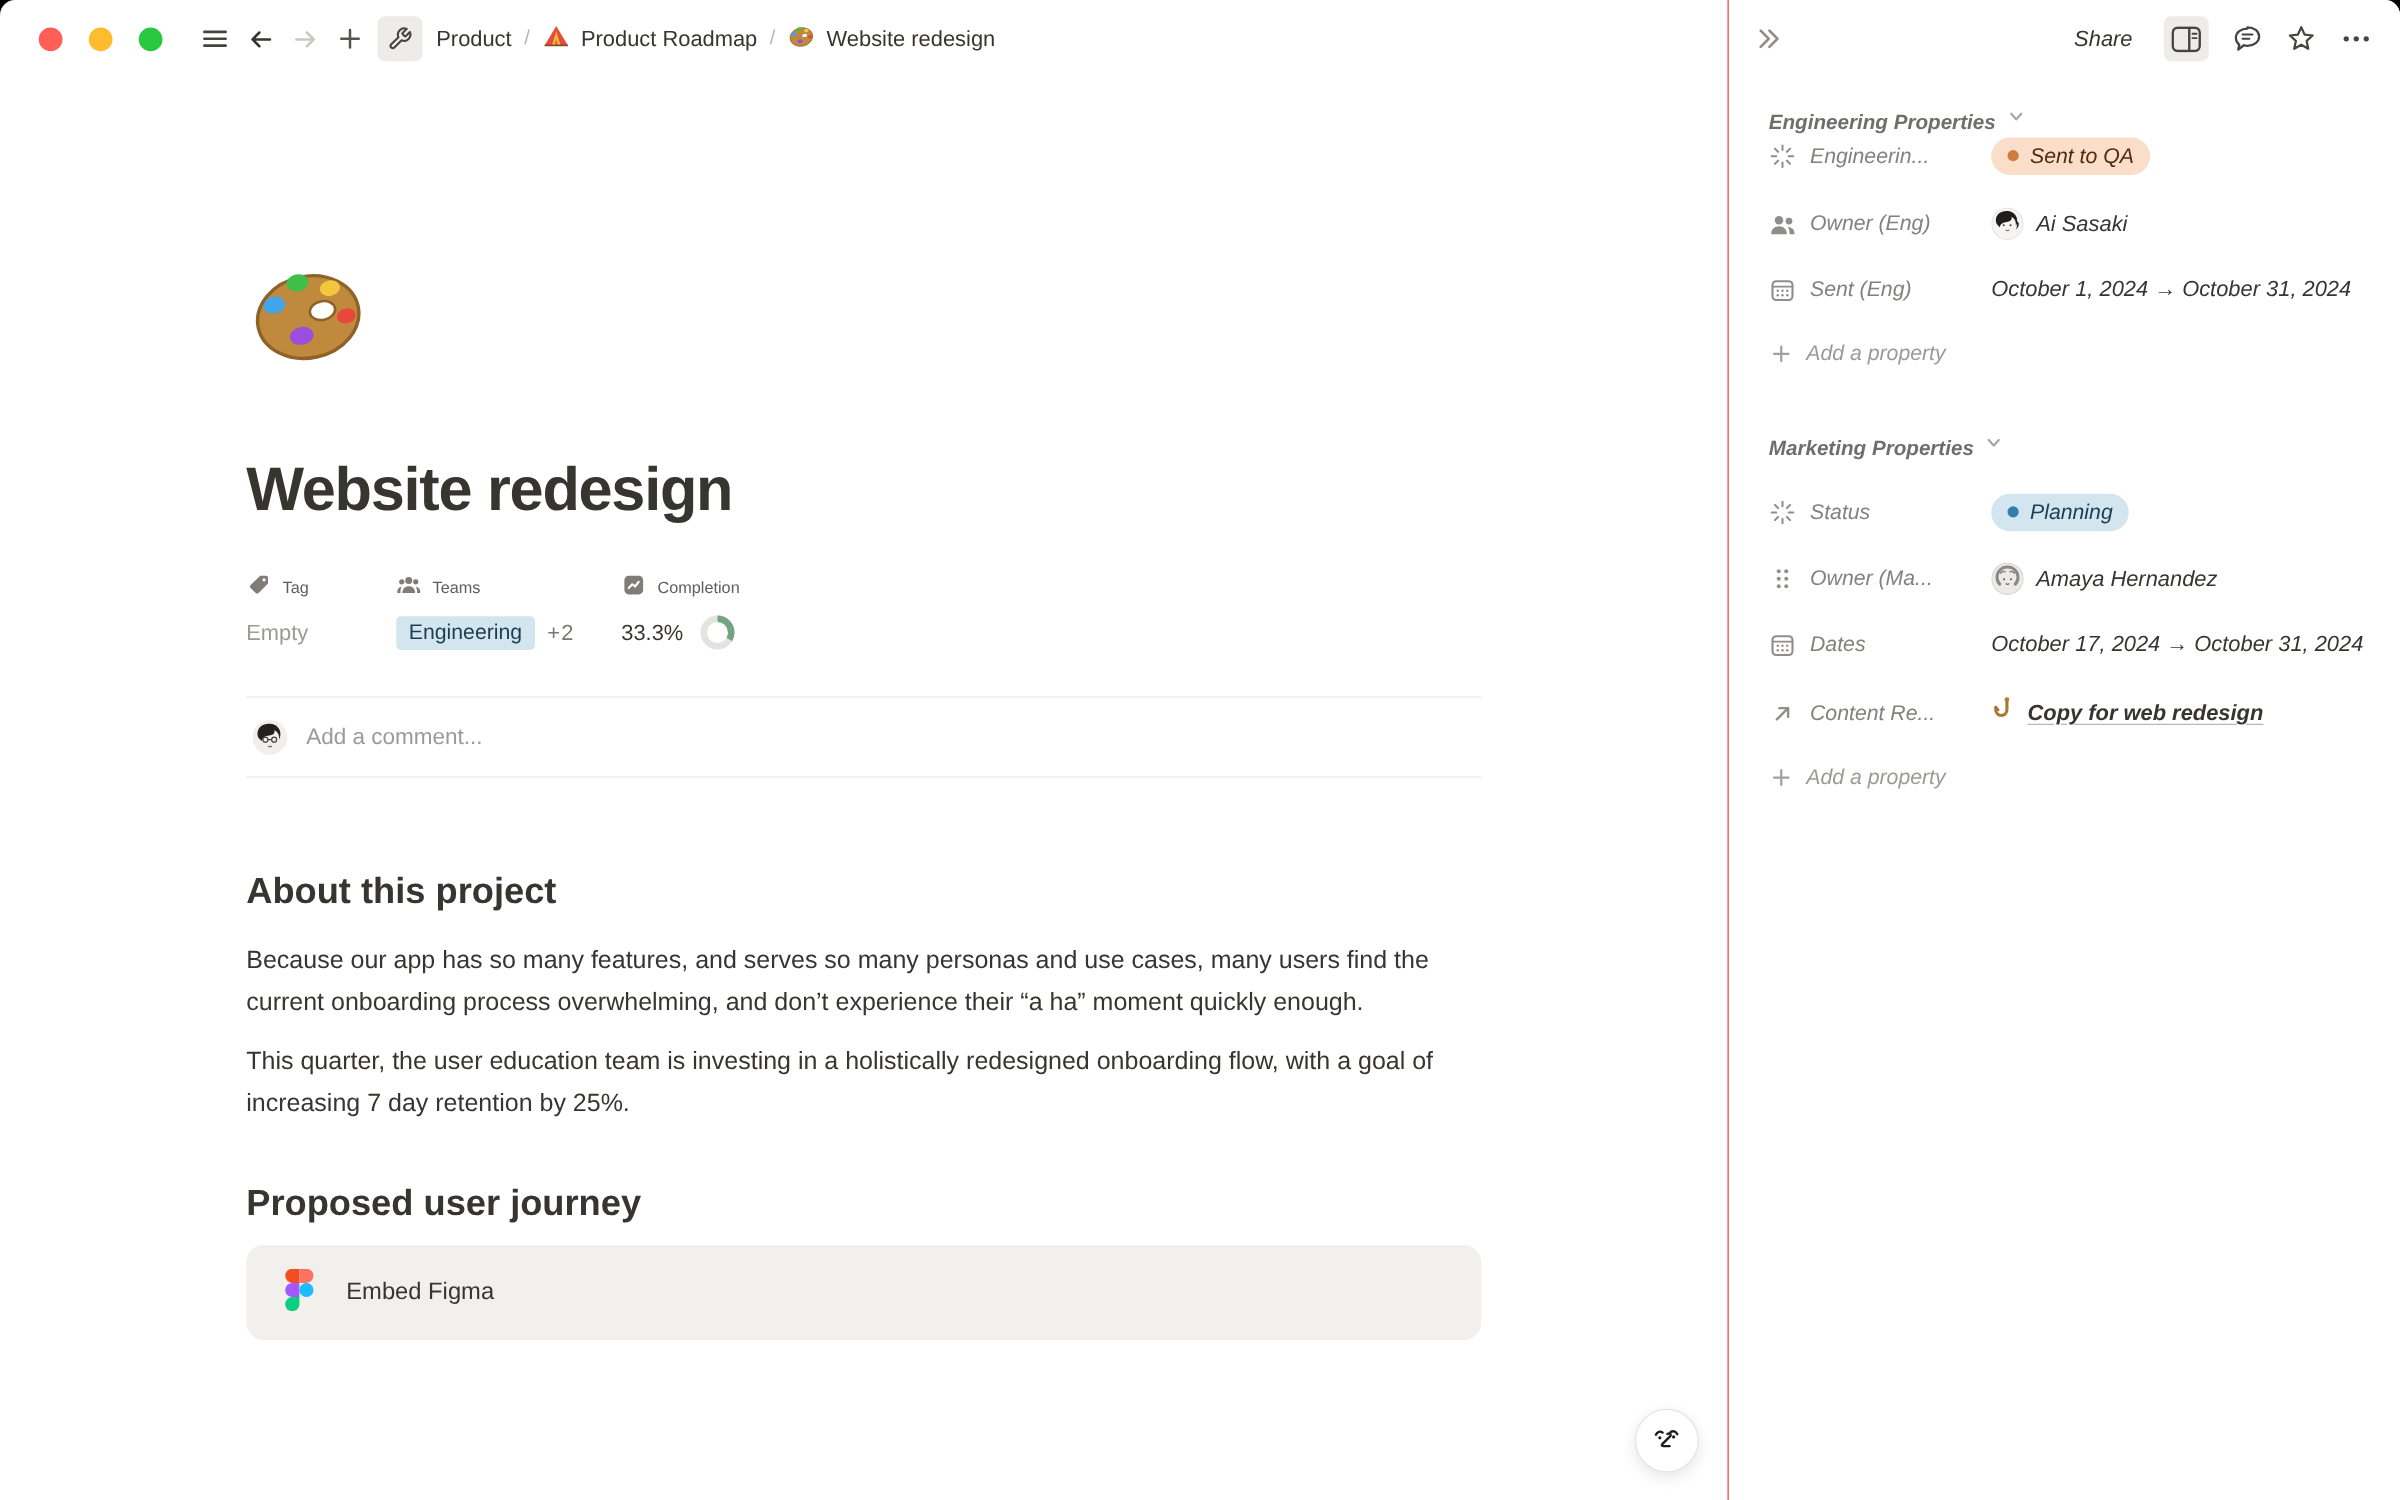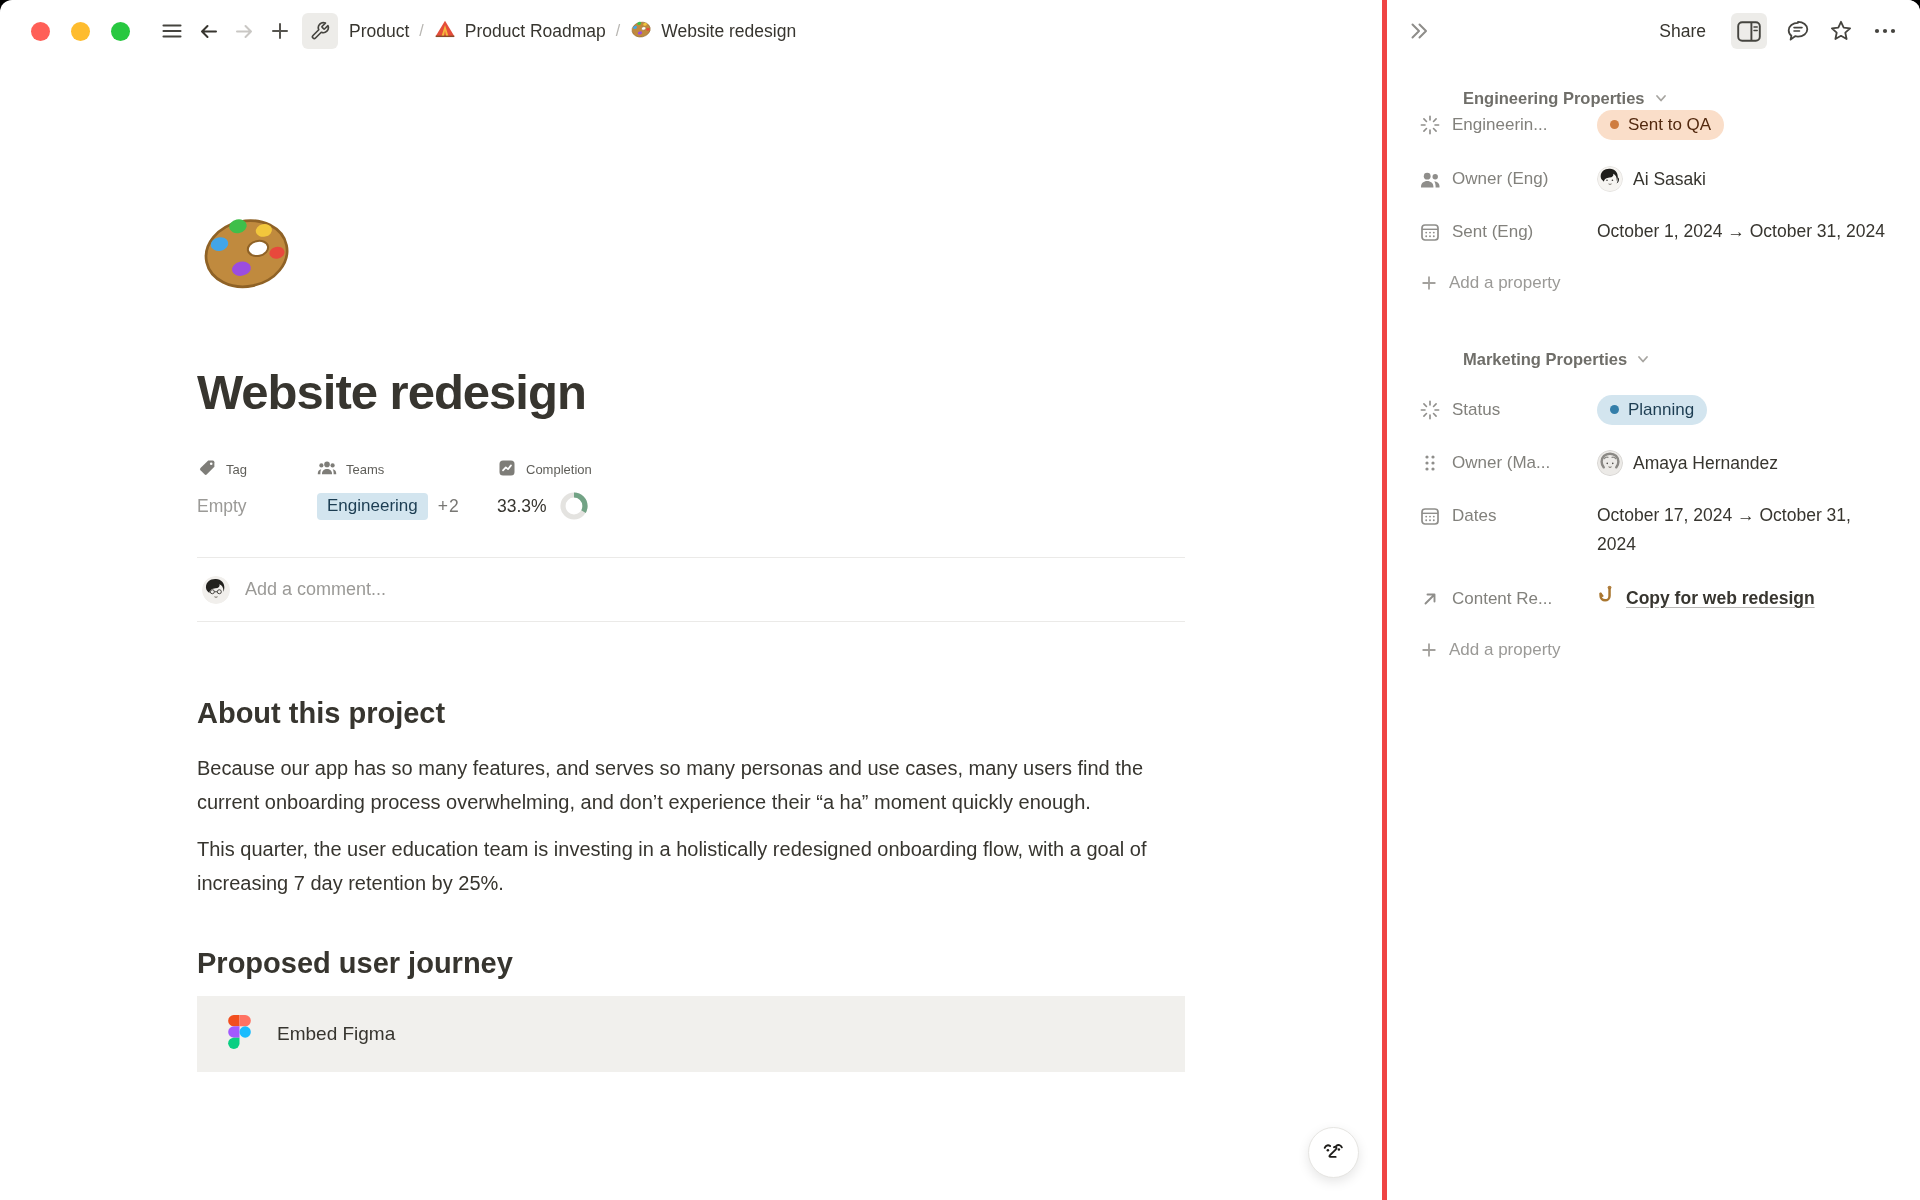--- a/index.html
+++ b/index.html
@@ -34,32 +34,32 @@
   .divider2 { height:1px; background:#EBEAE8; }
   .comment-row { height:63px; display:flex; align-items:center; gap:15px; padding-left:5px; }
   .comment-ph { color:#9B9A97; font-size:18px; }
 
   h2 { font-size:29px; line-height:38px; font-weight:700; color:#37352F; }
   .h2-about { margin-top:72px; }
   .h2-journey { margin-top:44px; }
   .para { margin-top:20px; font-size:20px; line-height:33.5px; color:#37352F; }
   .para + .para { margin-top:14px; }
 
-  .embed-block { margin-top:14px; height:76px; background:#F1F0ED; border-radius:0; display:flex; align-items:center; padding-left:31px; gap:26px; cursor:pointer; }
+  .embed-block { margin-top:14px; height:76px; background:#F1F0ED; border-radius:14px; display:flex; align-items:center; padding-left:31px; gap:26px; cursor:pointer; }
   .embed-label { font-size:19px; color:#37352F; }
 
   .ai-btn { position:absolute; left:1308px; top:1127px; width:51px; height:51px; border-radius:50%; background:#fff; border:1px solid #E6E5E2; box-shadow:0 4px 12px rgba(0,0,0,.10); display:flex; align-items:center; justify-content:center; }
 
   
-  .side-col { flex:1; border-left:5px solid #ef4444; display:flex; flex-direction:column; background:#fff; }
+  .side-col { flex:1; border-left:1px solid #ef4444; display:flex; flex-direction:column; background:#fff;font-style:italic; }
   .side-topbar { height:62px; flex:none; display:flex; align-items:center; padding:0 22px 0 20px; gap:19px; }
   .spacer { flex:1; }
   .share-btn { font-size:17.5px; color:#37352F; padding:4px 6px; border-radius:6px; }
   .side-body { padding:24px 28px 0 32px; font-size:17px; }
-  .section-title { display:flex; align-items:center; gap:9px; font-size:16.5px; line-height:24px; font-weight:600; color:#6F6E69;margin-left:44px; }
+  .section-title { display:flex; align-items:flex-start; gap:9px; font-size:16.5px; line-height:24px; font-weight:600; color:#6F6E69; }
   .st2 { margin-top:50px; }
   .prop-row { display:flex; align-items:flex-start; }
   .prop-left { width:178px; flex:none; display:flex; align-items:center; gap:11px; color:#82817C; height:30px; white-space:nowrap; overflow:hidden; }
   .prop-icon { width:22px; display:flex; justify-content:center; flex:none; }
   .prop-value { font-size:17.5px; color:#37352F; line-height:29px; max-width:300px; display:flex; align-items:flex-start; }
   .r-mt36{} .r-mt24{margin-top:24px;} .r-mt23{margin-top:23px;} .r-mt25{margin-top:25px;} .r-mt22{margin-top:22px;}
   .badge { display:inline-flex; align-items:center; gap:9px; padding:2px 13px 3px; border-radius:999px; font-size:17px; height:30px; }
   .badge-dot { width:9px; height:9px; border-radius:50%; flex:none; }
   .badge-orange { background:#FADEC9; color:#53290F; } .badge-orange .badge-dot { background:#CF7C3F; }
   .badge-blue { background:#D3E5EF; color:#1C3D52; } .badge-blue .badge-dot { background:#337EA9; }

